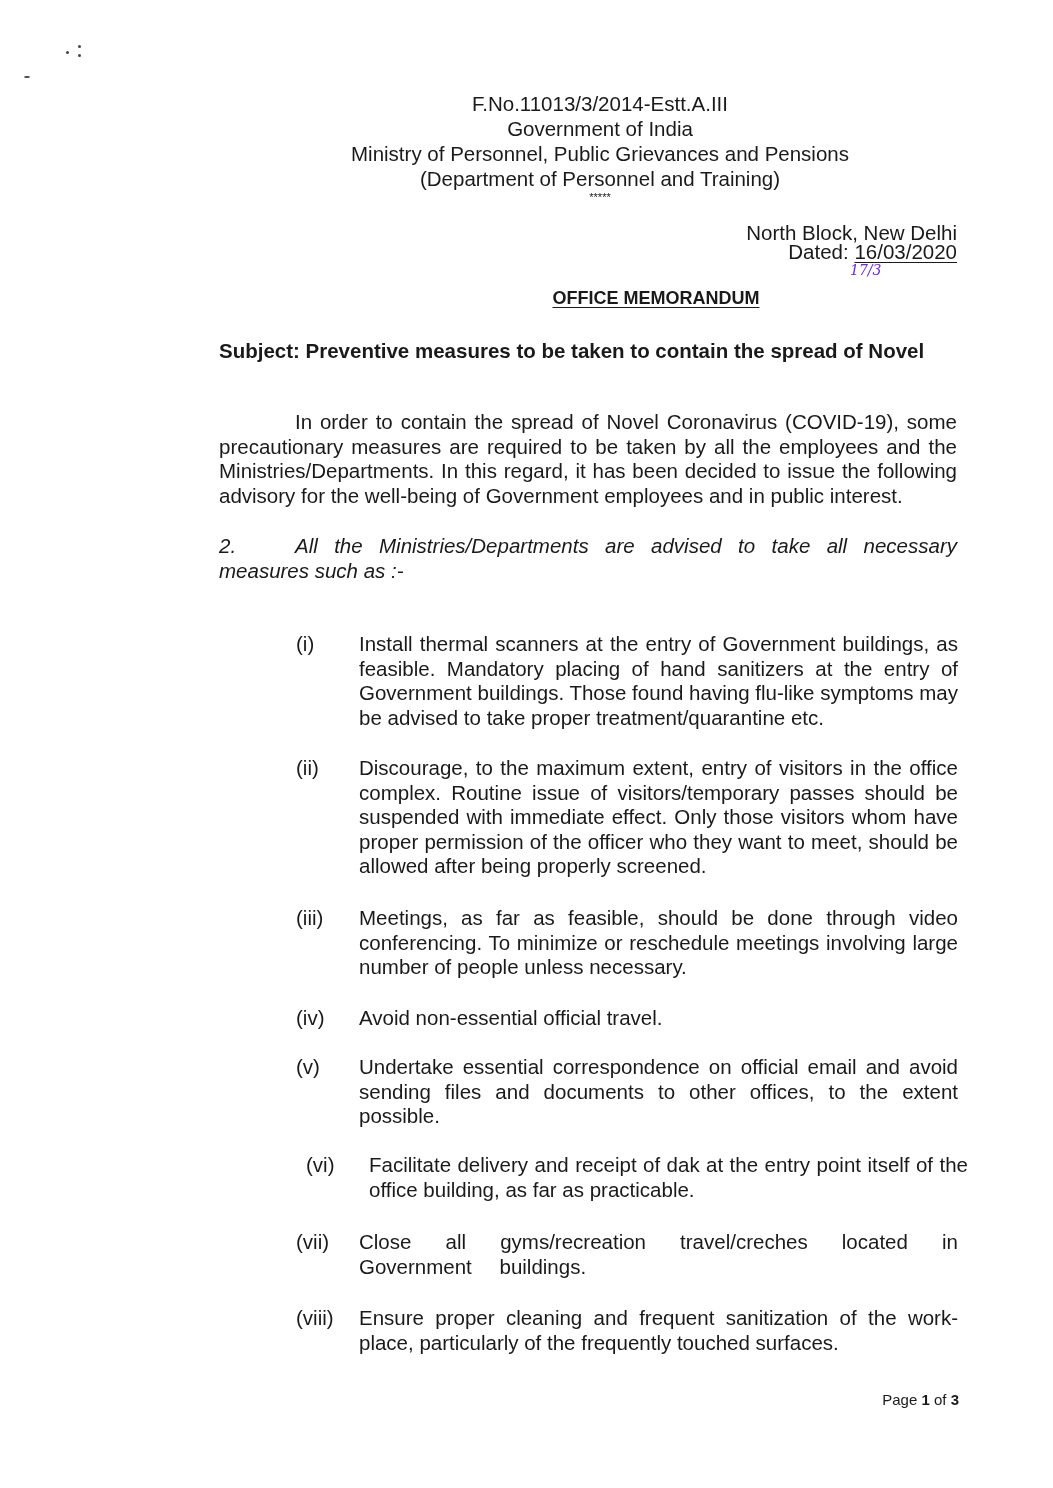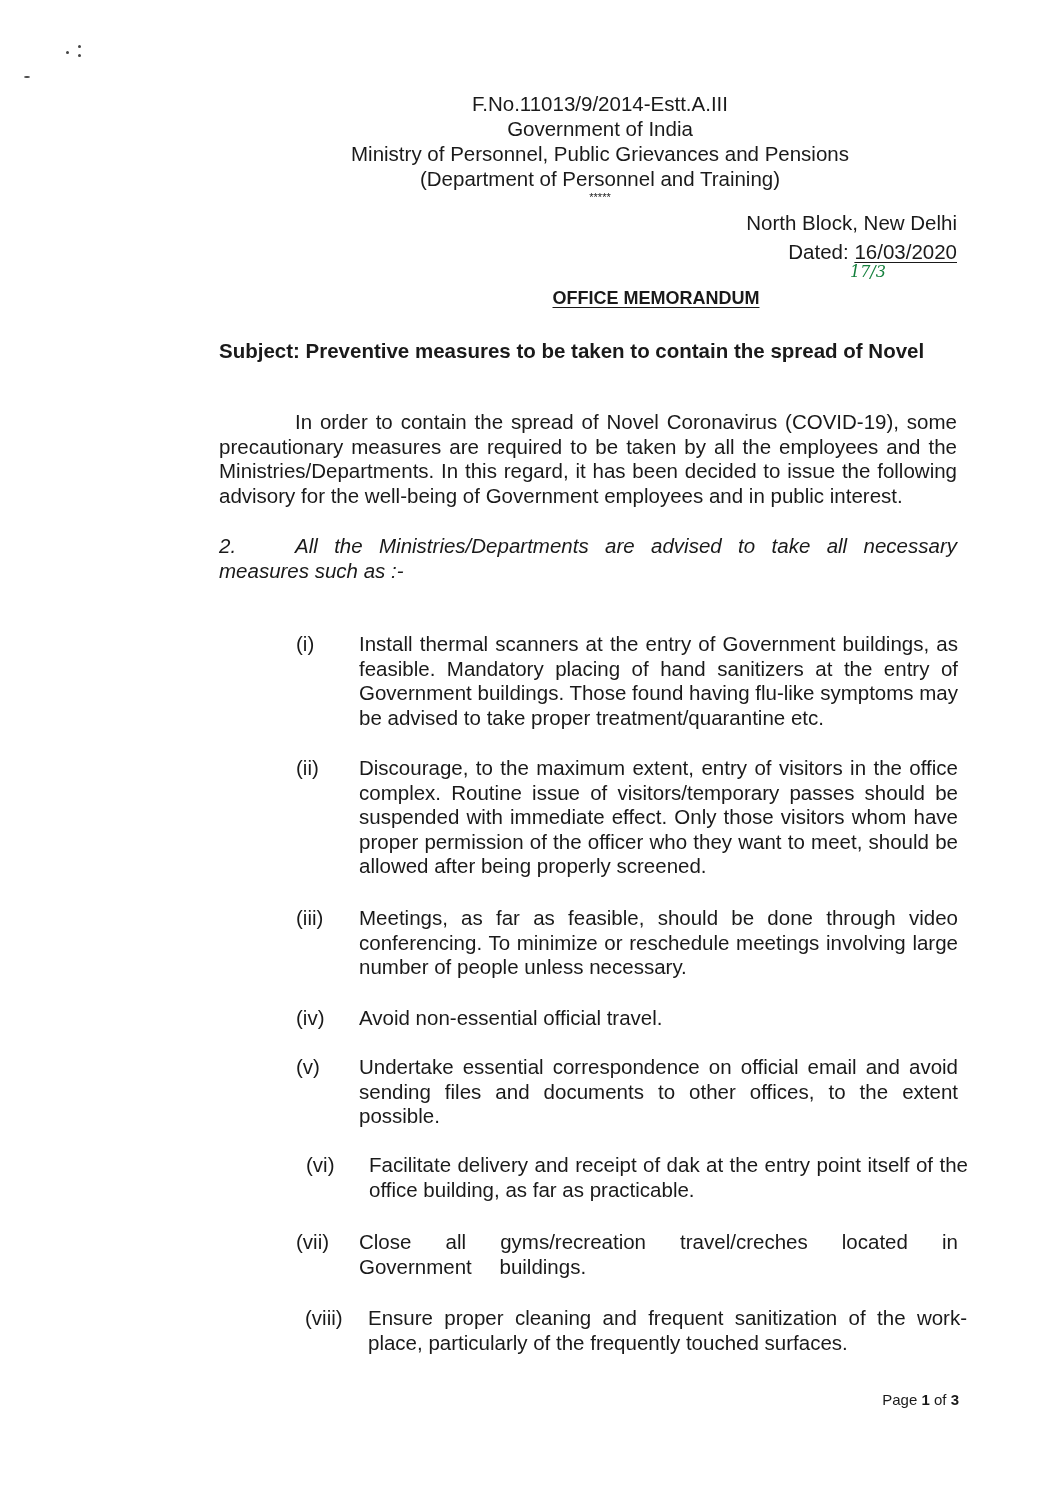--- a/index.html
+++ b/index.html
@@ -12,38 +12,38 @@
   .om span { text-decoration:underline; text-underline-offset:3px; }
   .subject { position:absolute; left:219px; width:740px; top:338px; font-weight:bold; font-size:20.5px; line-height:25px; }
   .subject .l2 { display:block; padding-left:96px; }
   .para { position:absolute; left:219px; width:738px; font-size:20.5px; line-height:24.5px; text-align:justify; }
   .indent { display:inline-block; width:76px; }
   .item { position:absolute; left:296px; width:662px; font-size:20.5px; line-height:24.5px; }
   .item .num { position:absolute; left:0; top:0; width:60px; }
   .item .txt { margin-left:63px; text-align:justify; display:block; }
   .footer { position:absolute; right:94px; top:1391px; font-size:15px; }
   .footer b { font-weight:bold; }
-  .hand { position:absolute; font-family:"DejaVu Serif", serif; font-style:italic; font-size:16px; color:#15803d; }
+  .hand { position:absolute; font-family:"DejaVu Serif", serif; font-style:italic; font-size:14px; color:#6d28d9; }
   .mark { position:absolute; width:3px; height:3px; background:#444; border-radius:50%; }
 </style>
 </head>
 <body>
 
 <div class="mark" style="left:66px;top:51px;"></div>
 <div class="mark" style="left:78px;top:45px;"></div>
 <div class="mark" style="left:78px;top:54px;"></div>
 <div class="mark" style="left:24px;top:76px;width:6px;height:2px;"></div>
 
-<div class="hdr" style="top:91px;">F.No.11013/9/2014-Estt.A.III</div>
+<div class="hdr" style="top:91px;">F.No.11013/3/2014-Estt.A.III</div>
 <div class="hdr" style="top:116px;">Government of India</div>
 <div class="hdr" style="top:141px;">Ministry of Personnel, Public Grievances and Pensions</div>
 <div class="hdr" style="top:166px;">(Department of Personnel and Training)</div>
 <div class="stars">*****</div>
 
-<div class="right" style="top:210px;">North Block, New Delhi</div>
+<div class="right" style="top:220px;">North Block, New Delhi</div>
 <div class="right" style="top:239px;margin-left:16px;">
   <span>Dated: </span><span style="text-decoration:underline; text-decoration-thickness:1px; text-underline-offset:3px;">16/03/2020</span>
 </div>
 <div class="hand" style="left:850px;top:262px;">17/3</div>
 
 <div class="om"><span>OFFICE MEMORANDUM</span></div>
 
 <div class="subject">
   <span>Subject:</span><span> Preventive measures to be taken to contain the spread of Novel</span>
 </div>
@@ -77,20 +77,20 @@
   <span class="txt">Undertake essential correspondence on official email and avoid sending files and documents to other offices, to the extent possible.</span>
 </div>
 <div class="item" style="top:1153px;margin-left:10px;">
   <span class="num">(vi)</span>
   <span class="txt">Facilitate delivery and receipt of dak at the entry point itself of the office building, as far as practicable.</span>
 </div>
 <div class="item" style="top:1230px;">
   <span class="num">(vii)</span>
   <span class="txt" style="word-spacing:22px;">Close all gyms/recreation travel/creches located in Government buildings.</span>
 </div>
-<div class="item" style="top:1306px;margin-left:9px;">
+<div class="item" style="top:1306px;">
   <span class="num">(viii)</span>
   <span class="txt">Ensure proper cleaning and frequent sanitization of the work-place, particularly of the frequently touched surfaces.</span>
 </div>
 
 <div class="footer">
   <span>Page </span><b>1</b><span> of </span><b>3</b>
 </div>
 
 </body></html>

